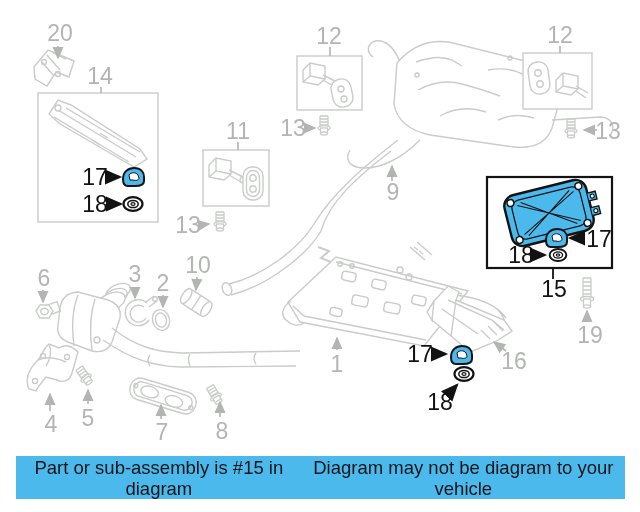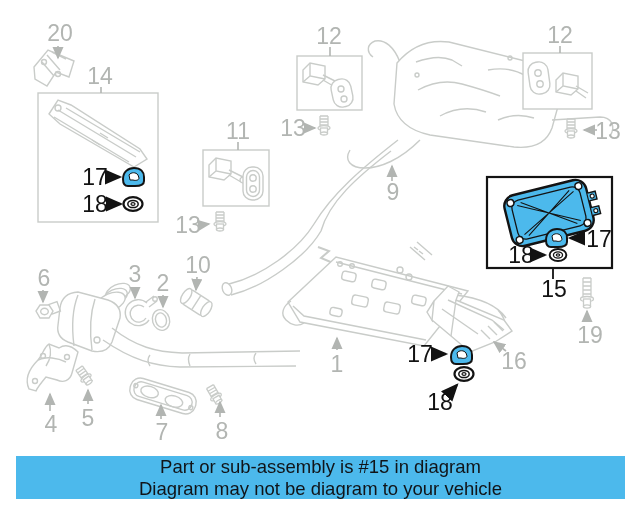--- a/index.html
+++ b/index.html
@@ -7,21 +7,21 @@
     position:relative;width:640px;height:512px;background:#fff;overflow:hidden;
     font-family:"Liberation Sans", sans-serif;
   }
   .stage svg{position:absolute;left:0;top:0;}
   svg text{font-family:"Liberation Sans", sans-serif;font-size:23px;}
   .lblG{fill:#b2b5b2;}
   .lblB{fill:#121212;}
   .banner{
     position:absolute;left:16px;top:456px;width:609px;height:43px;
     background:#4cb9ec;color:#111418;
-    display:flex;flex-direction:column;align-items:center;justify-content:space-between;
+    display:flex;align-items:center;justify-content:flex-end;
     font-size:18.5px;line-height:21px;text-align:center;
   }
 </style>
 </head>
 <body>
 
 <div class="stage">
 <svg width="640" height="512" viewBox="0 0 640 512">
   <defs>
     <marker id="ag" markerWidth="9" markerHeight="8" refX="7" refY="3.5" orient="auto">

